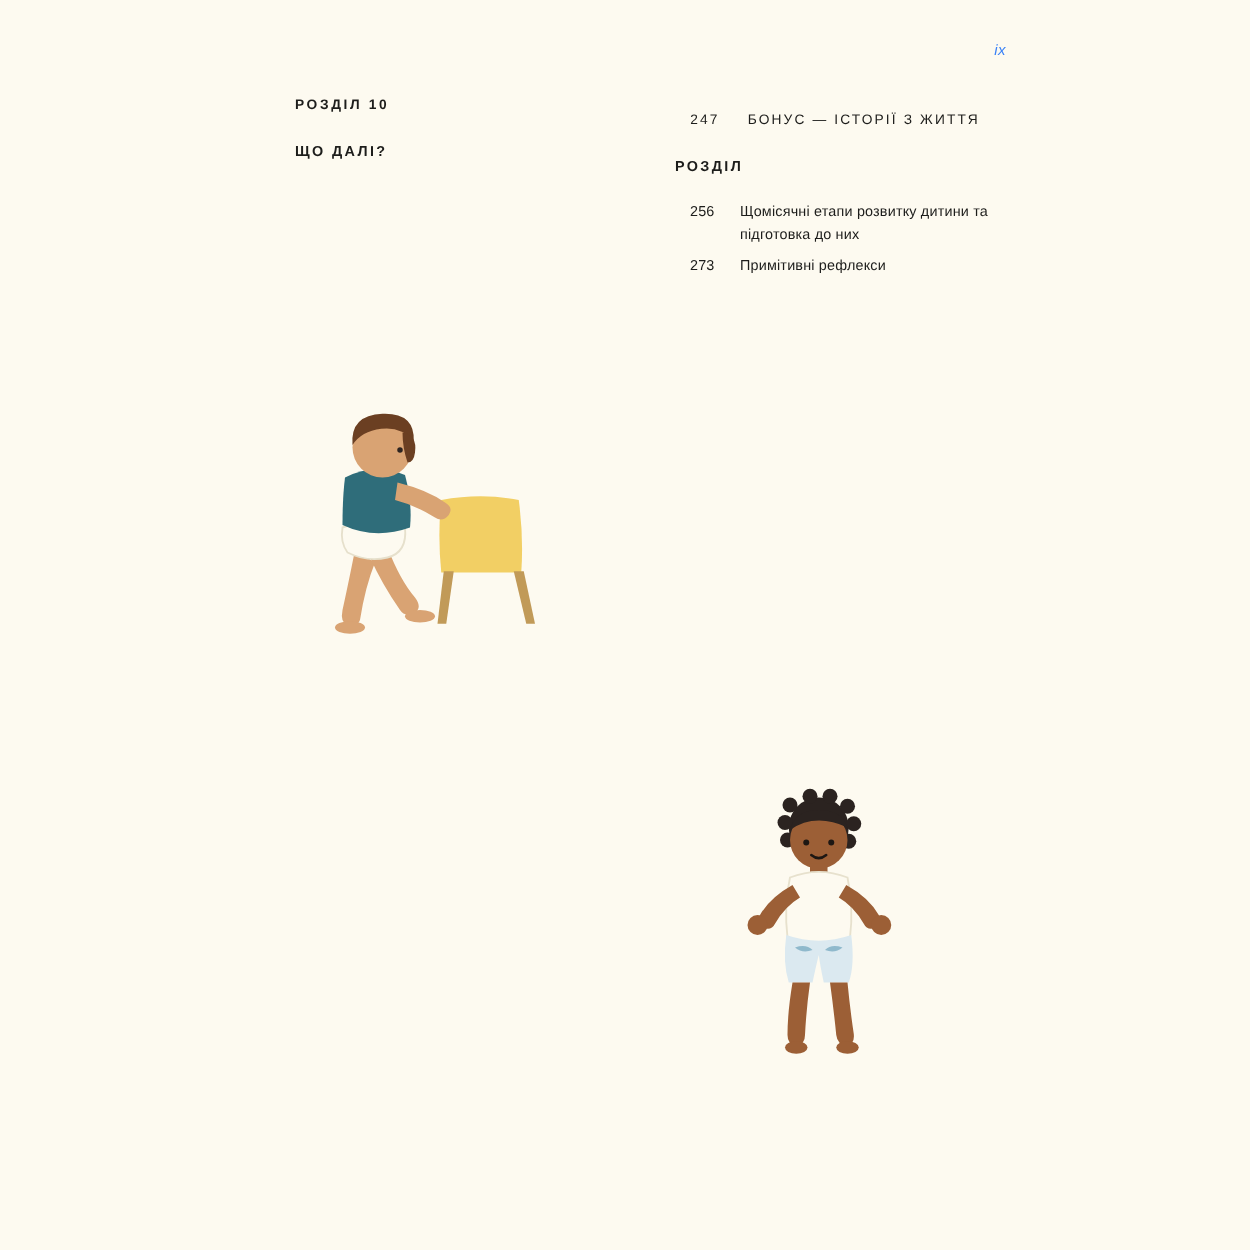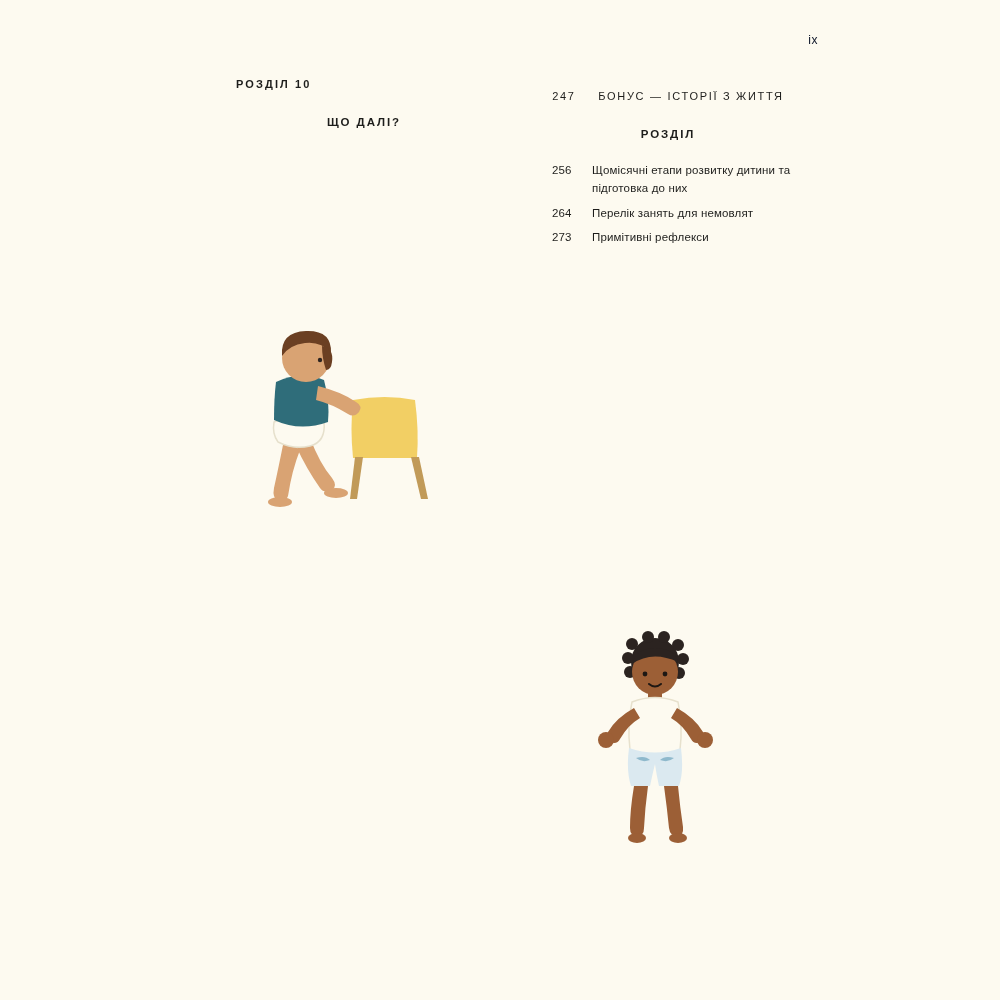--- a/index.html
+++ b/index.html
@@ -17,24 +17,25 @@
     position: relative;
     width: 1000px;
     height: 1000px;
     background: #fdfaf0;
     box-sizing: border-box;
     overflow: hidden;
   }
   .folio {
     position: absolute;
     top: 33px;
-    right: 182px;
+    right: 195px;
     font-size: 12px;
     letter-spacing: 0.5px;
-    color: #0f172a;
+    color: #3b82f6;
+    font-style: italic;
   }
   .columns {
     position: absolute;
     top: 78px;
     left: 236px;
     width: 560px;
     display: flex;
     gap: 48px;
   }
   .col {
@@ -48,21 +49,20 @@
     margin: 0 0 26px 0;
     white-space: nowrap;
   }
   .section-title {
     font-size: 11.5px;
     font-weight: bold;
     letter-spacing: 1.9px;
     color: #1d1d1b;
     margin: 0 0 22px 0;
     white-space: nowrap;
-    text-align: center;
   }
   .bonus-row {
     display: flex;
     margin: 12px 0 26px 0;
     font-size: 11px;
     letter-spacing: 1.7px;
     color: #1d1d1b;
     white-space: nowrap;
     justify-content: center;
   }
@@ -130,24 +130,20 @@
         <span class="num">247</span>
         <span class="txt">БОНУС — ІСТОРІЇ З ЖИТТЯ</span>
       </div>
       <div class="section-title">РОЗДІЛ</div>
       <ul class="toc-list">
         <li class="toc-item">
           <span class="num">256</span>
           <span class="txt">Щомісячні етапи розвитку дитини та підготовка до них</span>
         </li>
         <li class="toc-item">
-          <span class="num">264</span>
-          <span class="txt">Перелік занять для немовлят</span>
-        </li>
-        <li class="toc-item">
           <span class="num">273</span>
           <span class="txt">Примітивні рефлекси</span>
         </li>
       </ul>
     </div>
 
   </div>
 
   <div class="art art-toddler">
     <svg width="210" height="200" viewBox="0 0 210 200" xmlns="http://www.w3.org/2000/svg">

